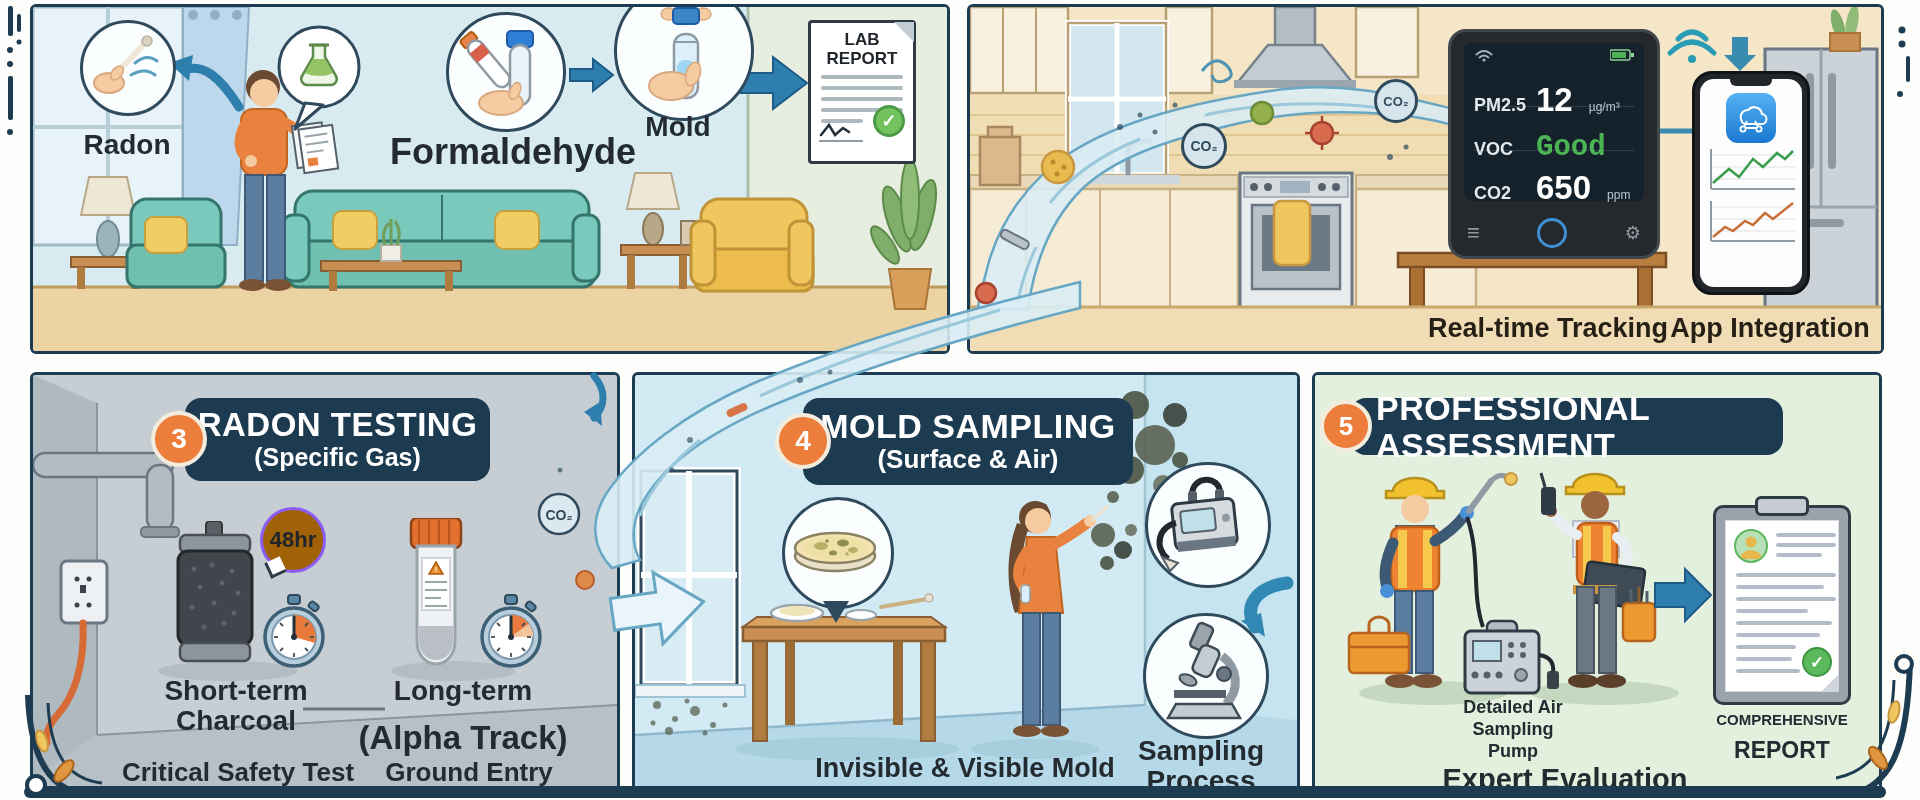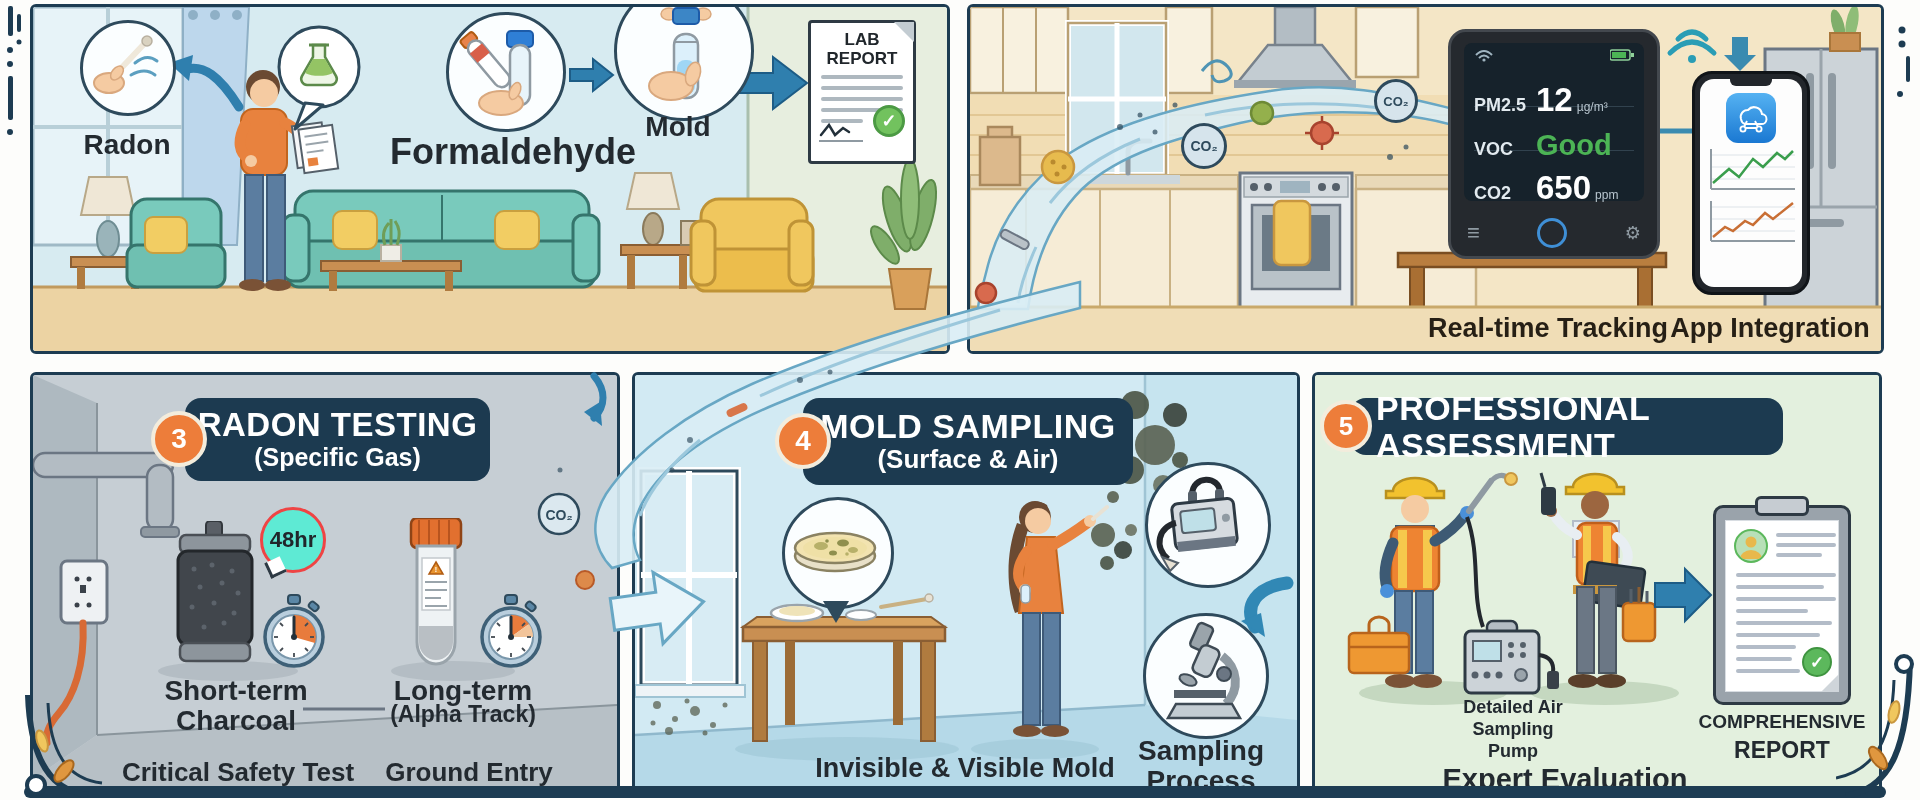--- a/index.html
+++ b/index.html
@@ -37,38 +37,38 @@
   
   .monitor{position:absolute;left:478px;top:22px;width:212px;height:230px;background:#25292e;
        border:3px solid #43484e;border-radius:18px;z-index:6;box-sizing:border-box;}
   .mscreen{position:absolute;left:13px;top:11px;width:180px;height:158px;background:#16222b;
        border-radius:8px;padding:4px 10px;box-sizing:border-box;}
   .mstatus{display:flex;justify-content:space-between;align-items:center;height:16px;}
   .mrow{display:flex;align-items:baseline;height:43px;border-bottom:1px solid #31424e;}
   .mrow:last-child{border-bottom:none;}
   .mlabel{font-size:18px;color:#e2eaef;width:62px;font-weight:bold;margin-top:32px;}
   .mvalue{font-size:33px;font-weight:bold;color:#fff;}
-  .munit{font-size:12px;color:#b9c6cf;margin-left:4px;}
-  .good{color:#4cb455 !important;font-size:29px !important;}
+  .munit{font-size:12px;color:#b9c6cf;margin-left:16px;}
+  .good{color:#4cb455 !important;font-size:29px !important;font-family:Liberation Mono, monospace;}
   .mbottom{position:absolute;left:16px;right:16px;bottom:8px;display:flex;justify-content:space-between;
        align-items:center;height:30px;}
   .menu-glyph{color:#8f9aa2;font-size:22px;line-height:22px;font-weight:bold;}
   .power-ring{width:24px;height:24px;border:3px solid #3f8fd6;border-radius:50%;}
   .gear-glyph{color:#8f9aa2;font-size:18px;}
   
   .phone{position:absolute;left:722px;top:64px;width:118px;height:224px;background:#22262b;
        border:3px solid #101418;border-radius:20px;z-index:7;box-sizing:border-box;}
   .pscreen{position:absolute;left:5px;right:5px;top:5px;bottom:5px;background:#fdfdfd;border-radius:14px;overflow:hidden;}
   .notch{position:absolute;left:50%;transform:translateX(-50%);top:0;width:42px;height:7px;background:#22262b;
        border-radius:0 0 6px 6px;}
   .appicon{margin:14px auto 4px auto;width:50px;height:50px;border-radius:12px;
        background:linear-gradient(#55b2f2,#1a78d2);display:flex;align-items:center;justify-content:center;}
   .caption{position:absolute;transform:translateX(-50%);font-weight:bold;font-size:27px;color:#261f15;z-index:6;white-space:nowrap;}
   
-  .bubble48{position:absolute;left:227px;top:132px;width:66px;height:66px;background:#5eead4;border:3px solid #ef4444;
+  .bubble48{position:absolute;left:227px;top:132px;width:66px;height:66px;background:#a16207;border:3px solid #8b5cf6;
        border-radius:50%;display:flex;align-items:center;justify-content:center;font-weight:bold;font-size:22px;
        color:#20262b;z-index:6;box-sizing:border-box;}
   .bubble48:after{content:"";position:absolute;left:4px;bottom:-6px;width:14px;height:14px;background:#fff;
        border-right:3px solid #2e3a44;border-bottom:3px solid #2e3a44;transform:rotate(65deg);}
   
   .clipboard{position:absolute;left:398px;top:130px;width:138px;height:200px;background:#9aa3ab;
        border:3px solid #2e3a44;border-radius:10px;z-index:6;box-sizing:border-box;}
   .clip{position:absolute;left:50%;transform:translateX(-50%);top:-12px;width:54px;height:20px;background:#c6ccd2;
        border:3px solid #2e3a44;border-radius:6px;box-sizing:border-box;}
   .cpage{position:absolute;left:9px;right:9px;top:12px;bottom:10px;background:#fff;border:1px solid #d8dde2;}
@@ -571,21 +571,21 @@
         <line x1="17" y1="58" x2="20" y2="55"></line>
           <line x1="42" y1="33" x2="45" y2="30"></line>
       </g>
       <line x1="31" y1="44" x2="31" y2="24" stroke="#23303a" stroke-width="3" stroke-linecap="round"></line>
       <circle cx="31" cy="44" r="3" fill="#23303a"></circle>
     </svg>
 
     <div class="center-label" style="left:203px;top:300px;font-size:28px">Short-term</div>
     <div class="center-label" style="left:203px;top:330px;font-size:28px">Charcoal</div>
     <div class="center-label" style="left:430px;top:300px;font-size:28px">Long-term</div>
-    <div class="center-label" style="left:430px;top:326px;font-size:23px">(Alpha Track)</div>
+    <div class="center-label" style="left:430px;top:344px;font-size:33px">(Alpha Track)</div>
     <div class="center-label" style="left:205px;top:382px;font-size:26px">Critical Safety Test</div>
     <div class="center-label" style="left:436px;top:382px;font-size:26px">Ground Entry</div>
   </section>
 
   <section class="panel panel-p4">
     <svg class="abs" style="left:0;top:0" width="662" height="417" viewBox="0 0 662 417">
       <rect width="662" height="417" fill="#d2eaf3"></rect>
       <rect x="510" width="152" height="417" fill="#c6e4ef"></rect>
       <line x1="510" y1="0" x2="510" y2="340" stroke="#9fc4d4" stroke-width="2.5"></line>
       <polygon points="0,360 510,330 662,345 662,417 0,417" fill="#b5d9e8"></polygon>
@@ -836,21 +836,21 @@
         <div class="cline" style="left:10px;top:136px;width:56px"></div>
         <div class="cline" style="left:10px;top:148px;width:64px"></div>
         <div class="ccheck">✓</div>
         <div class="cfold"></div>
       </div>
     </div>
 
     <div class="center-label" style="left:198px;top:322px;font-size:18px">Detailed Air</div>
     <div class="center-label" style="left:198px;top:344px;font-size:18px">Sampling</div>
     <div class="center-label" style="left:198px;top:366px;font-size:18px">Pump</div>
-    <div class="center-label" style="left:467px;top:336px;font-size:19px">COMPREHENSIVE</div>
+    <div class="center-label" style="left:467px;top:336px;font-size:15px">COMPREHENSIVE</div>
     <div class="center-label" style="left:467px;top:362px;font-size:23px">REPORT</div>
     <div class="center-label" style="left:250px;top:388px;font-size:29px">Expert Evaluation</div>
   </section>
 
   <svg class="overlay" width="1920" height="800" viewBox="0 0 1920 800">
     <path d="M1080,282 C950,314 845,344 752,384 C688,412 634,452 606,494 C590,520 592,548 612,568
              L640,560 C630,542 632,520 644,500 C666,462 714,430 776,404 C866,366 968,336 1080,308 Z" fill="#d9edf5" fill-opacity="0.9" stroke="#68a7c4" stroke-width="2.5"></path>
     <path d="M1000,310 C900,340 820,368 760,396" stroke="#9cc8dc" stroke-width="3" fill="none"></path>
     <path d="M700,440 C670,464 648,492 640,516" stroke="#9cc8dc" stroke-width="3" fill="none"></path>
     <g transform="rotate(-8 658 608)">

